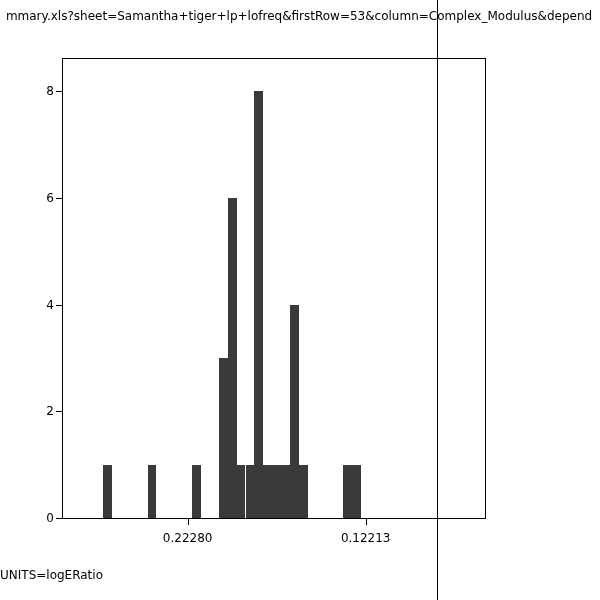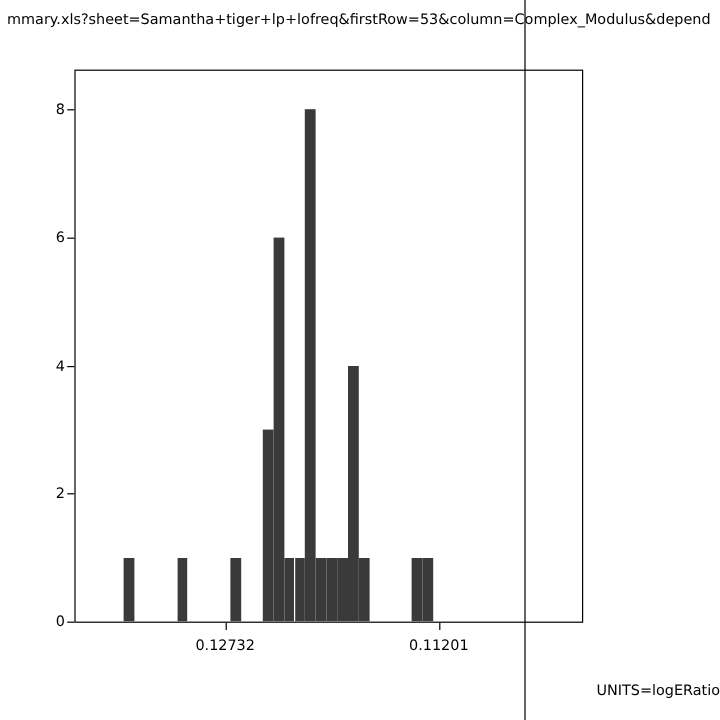--- a/index.html
+++ b/index.html
@@ -85,21 +85,21 @@
   .xtick-mark {
     position: absolute;
     width: 1px;
     height: 6px;
     background: #000;
   }
   .xlabel {
     position: absolute;
     font-size: 12px;
     color: #000;
-    text-align: right;
+    text-align: left;
     width: 600px;
     left: 0;
   }
   .vline {
     position: absolute;
     width: 1px;
     background: #000;
   }
   .axis-area {
     position: absolute;
@@ -142,22 +142,22 @@
       <div class="ytick-label" style="top: 518px; left: 14px;">0</div>
       <div class="ytick-mark" style="top: 518px; left: 56px;"></div>
       <div class="ytick-label" style="top: 411.256px; left: 14px;">2</div>
       <div class="ytick-mark" style="top: 411.256px; left: 56px;"></div>
       <div class="ytick-label" style="top: 304.512px; left: 14px;">4</div>
       <div class="ytick-mark" style="top: 304.512px; left: 56px;"></div>
       <div class="ytick-label" style="top: 197.767px; left: 14px;">6</div>
       <div class="ytick-mark" style="top: 197.767px; left: 56px;"></div>
       <div class="ytick-label" style="top: 91.0233px; left: 14px;">8</div>
       <div class="ytick-mark" style="top: 91.0233px; left: 56px;"></div>
-      <div class="xtick-label" style="left: 187.641px; top: 531px;">0.12732</div>
+      <div class="xtick-label" style="left: 187.641px; top: 531px;">0.22280</div>
       <div class="xtick-mark" style="left: 187.641px; top: 519px;"></div>
-      <div class="xtick-label" style="left: 365.7px; top: 531px;">0.11201</div>
+      <div class="xtick-label" style="left: 365.7px; top: 531px;">0.12213</div>
       <div class="xtick-mark" style="left: 365.7px; top: 519px;"></div>
       <div class="vline" style="left: 436.924px; top: 0px; height: 600px;"></div>
     </div>
 
   <div class="xlabel" id="xlabel" style="top:568px;">UNITS=logERatio</div>
 
 </div>
 
 </body></html>

